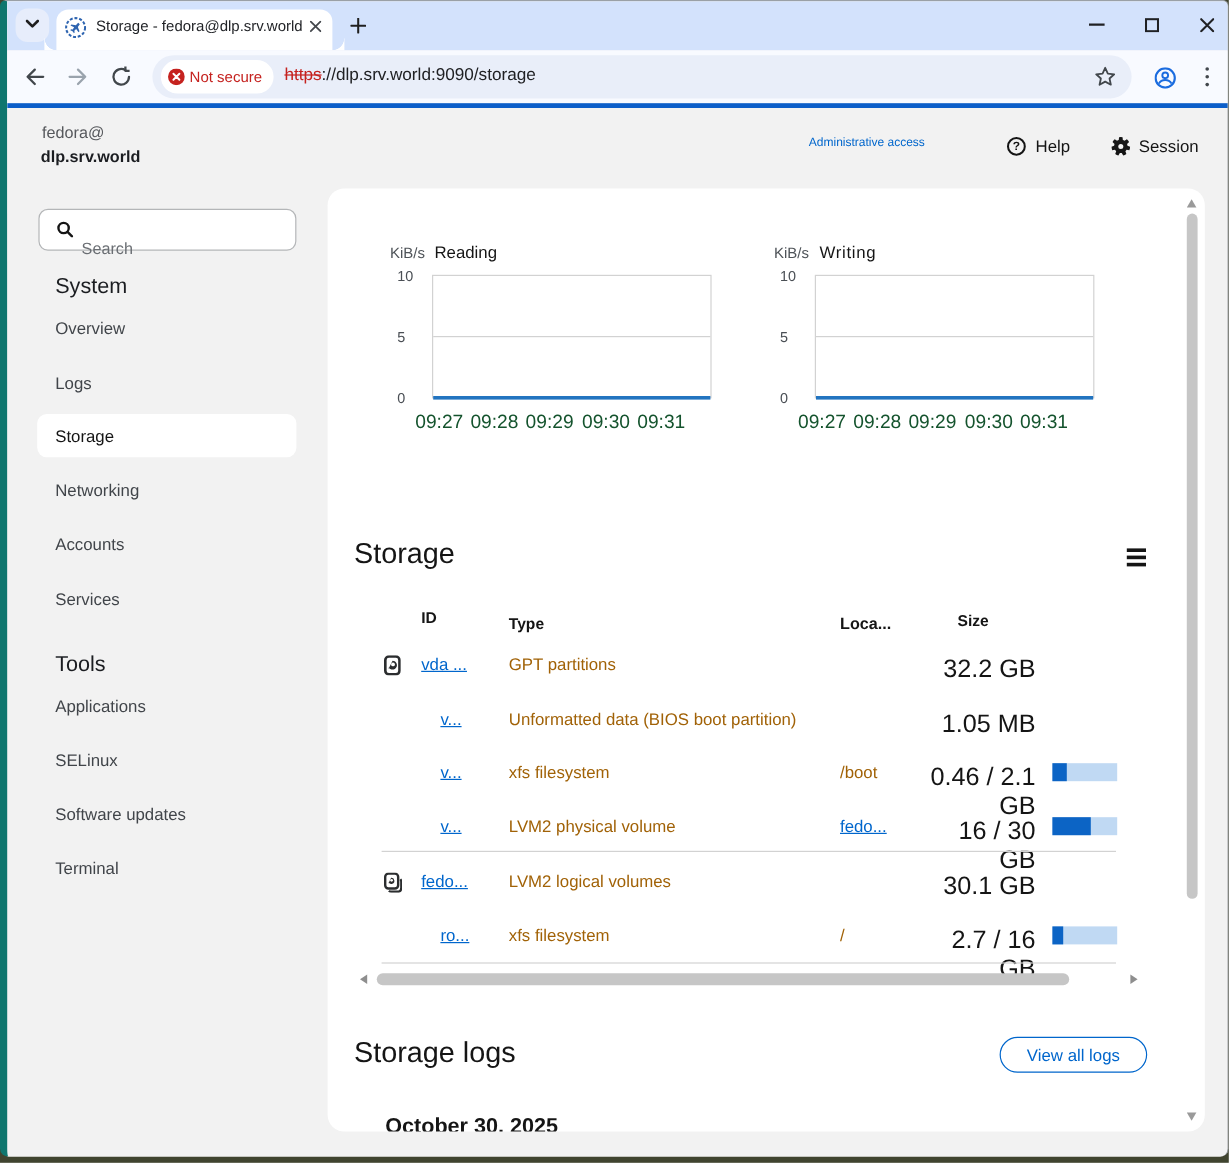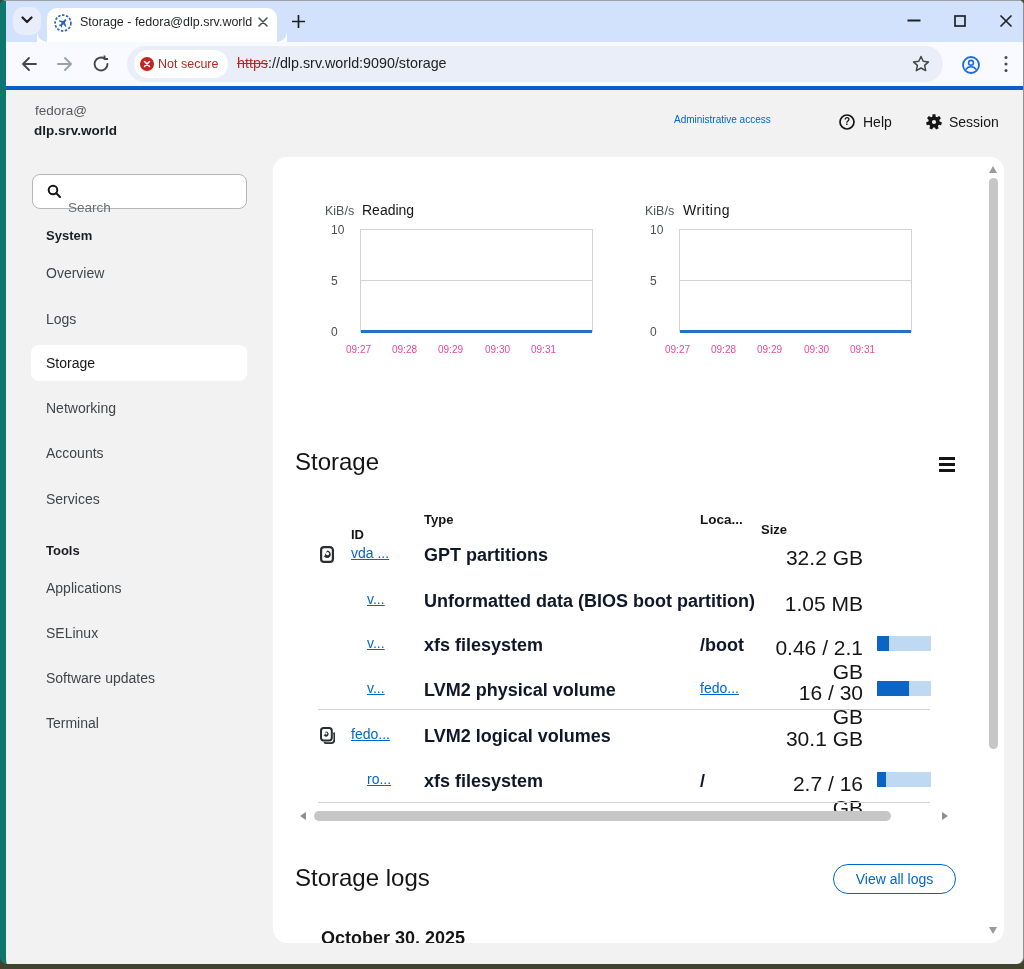--- a/index.html
+++ b/index.html
@@ -24,36 +24,36 @@
   #url .strike { color:#c5221f; text-decoration:line-through; text-decoration-color:#c5221f;text-align:center; }
   
   #m-user { left:29px; top:102px; font-size:13.5px; color:#56585c; }
   #m-host { left:28px; top:122px; font-size:13.5px; font-weight:bold; color:#1b1d21; }
   #adminacc { left:668px; top:113px; font-size:10px; color:#0066cc; }
   #helptxt { left:857px; top:113px; font-size:14px; color:#151515; }
   #sesstxt { left:943px; top:113px; font-size:14px; color:#151515; }
   
   #search { left:26px; top:173px; width:215px; height:35px; background:#fff; border:1px solid #b4b6b8; border-radius:8px; }
   #searchtxt { left:62px; top:183px; font-size:13.5px; color:#6a6e73;margin-top:16px; }
-  .navhdr { left:40px; font-size:13px; font-weight:bold; color:#1b1d21; }
+  .navhdr { left:40px; font-size:18px; font-weight:normal; color:#1b1d21; }
   .navitem { left:40px; font-size:14px; color:#41454a; }
   #selpill { left:25px; top:344px; width:216px; height:36px; background:#fff; border-radius:8px; }
   
   #panel { left:267px; top:156px; width:731px; height:786px; background:#fff; border-radius:14px; overflow:hidden; }
   .kib { font-size:12.5px; color:#4f5459; }
   .ctitle { font-size:14px; color:#151515; }
   .plot { height:103px; border:1px solid #d2d2d2; background:#fff; }
   .gline { height:1px; background:#d2d2d2; left:0; right:0; top:50px; }
   .bline { height:3px; background:#2274c0; left:0; right:0; bottom:-2px; }
   .ylab { font-size:12px; color:#4a4f55; text-align:left; width:24px; }
-  .xlab { font-size:10px; color:#ec4899; width:40px; text-align:left; }
+  .xlab { font-size:16px; color:#14532d; width:40px; text-align:right; }
   #stitle { left:22px; top:291px; font-size:24px; color:#151515; }
   .hbar { left:666px; width:16px; height:2.5px; background:#151515; }
   .th { font-size:13px; font-weight:bold; color:#151515; }
-  .cell { font-size:18px; color:#0f172a; white-space:nowrap;font-weight:bold; }
+  .cell { font-size:14px; color:#a16207; white-space:nowrap; }
   a.lk { color:#0066cc; text-decoration:underline; font-size:14px; white-space:nowrap; }
   .num { font-size:21px; color:#151515; text-align:right; width:100px; }
   .bar { width:54px; height:15px; background:#c0d9f3; }
   .barfill { height:15px; background:#0c64c5; }
   .sep { left:45px; width:612px; height:1px; background:#d2d2d2; }
   #vthumb { left:716px; top:21px; width:9px; height:571px; background:#c6c6c6; border-radius:5px; }
   #hthumb { left:41px; top:654px; width:577px; height:10px; background:#c6c6c6; border-radius:5px; }
   .tri { width:0; height:0; }
   #slogs { left:22px; top:707px; font-size:24px; color:#151515; }
   #viewall { left:560px; top:707px; width:123px; height:30px; border:1px solid #0066cc; border-radius:15px;
@@ -211,24 +211,24 @@
     <div class="abs xlab" style="left:438px;top:187px">09:28</div>
     <div class="abs xlab" style="left:484px;top:187px">09:29</div>
     <div class="abs xlab" style="left:531px;top:187px">09:30</div>
     <div class="abs xlab" style="left:577px;top:187px">09:31</div>
 
     <div id="stitle" class="abs">Storage</div>
     <div class="abs hbar" style="top:300px"></div>
     <div class="abs hbar" style="top:306px"></div>
     <div class="abs hbar" style="top:312px"></div>
 
-    <div class="abs th" style="left:78px;top:370px">ID</div>
+    <div class="abs th" style="left:78px;top:350px">ID</div>
     <div class="abs th" style="left:151px;top:355px">Type</div>
     <div class="abs th" style="left:427px;top:355px;font-size:13.5px">Loca...</div>
-    <div class="abs th" style="left:488px;top:365px;width:100px;text-align:left">Size</div>
+    <div class="abs th" style="left:488px;top:353px;width:100px;text-align:center">Size</div>
 
     <svg class="abs" style="left:47px;top:389px" width="14" height="17" viewBox="0 0 14 17">
       <rect x="1.1" y="1.1" width="11.8" height="14.8" rx="3" fill="none" stroke="#2b2d2f" stroke-width="2.2"></rect>
       <path d="M7.1 4.6 A3.7 3.7 0 1 1 3.9 10.2 L3.6 11.7 Z" fill="#2b2d2f"></path>
       <circle cx="7.5" cy="7.7" r="1.6" fill="#fff"></circle>
     </svg>
     <a class="abs lk" style="left:78px;top:388px">vda ...</a>
     <div class="abs cell" style="left:151px;top:388px">GPT partitions</div>
     <div class="abs num" style="left:490px;top:389px">32.2 GB</div>
 

